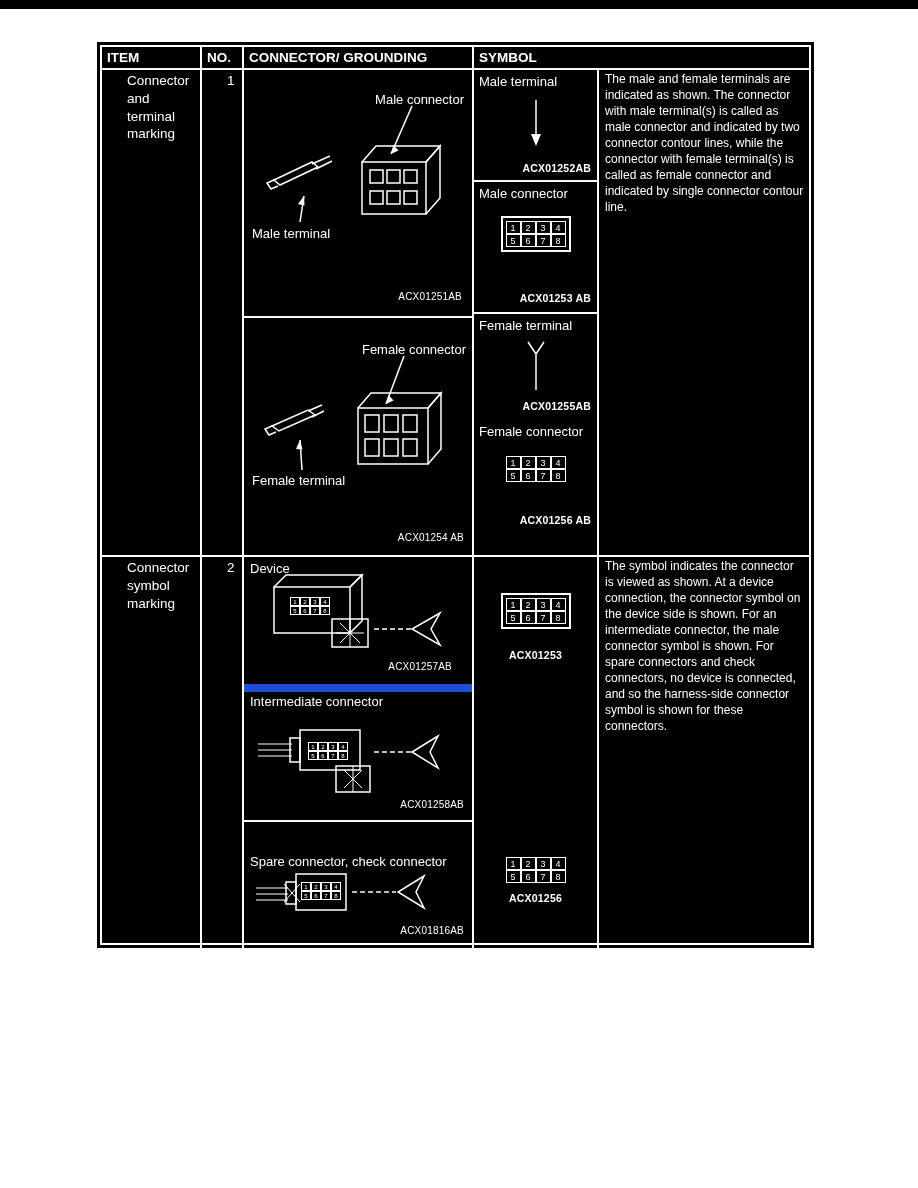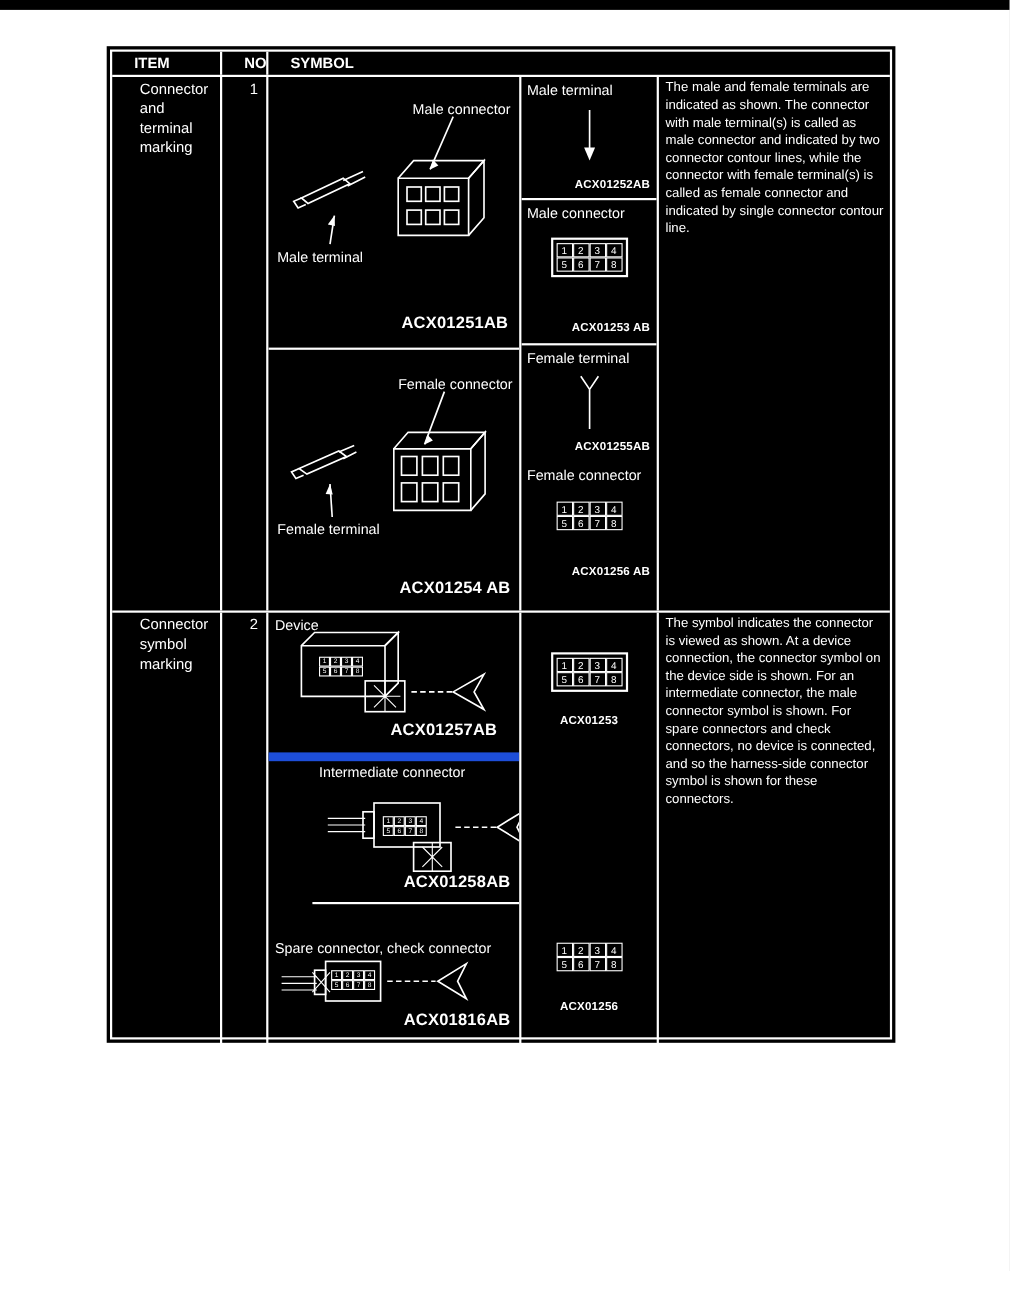--- a/index.html
+++ b/index.html
@@ -19,44 +19,44 @@
     display:grid; grid-template-columns:100px 42px 230px 125px 1fr;
     box-sizing:border-box;
   }
   .hrow { height:24px; border-bottom:2px solid #fff; }
   .row1 { height:487px; border-bottom:2px solid #fff; }
   .row2 { flex:1; }
 
   .cell { border-right:2px solid #fff; box-sizing:border-box; position:relative; overflow:hidden; }
   .cell:last-child { border-right:none; }
 
-  .hcell { font-weight:bold; font-size:13.5px; padding:3px 20px; white-space:nowrap; overflow:hidden; }
+  .hcell { font-weight:bold; font-size:13.5px; padding:3px 5px; white-space:nowrap; overflow:hidden; }
   .item-cell, .no-cell { font-size:13.5px; padding:2px 4px; line-height:1.32;margin-left:21px; }
   .contents-cell { font-size:12px; padding:2px 5px 2px 6px; line-height:1.33; }
 
   .subcell { position:relative; box-sizing:border-box; overflow:hidden; }
   .bb { border-bottom:2px solid #fff; }
 
   
   .fig-sub1 { height:248px; }
   .fig-sub2 { height:237px; }
   .fig-label { position:absolute; font-size:13px; white-space:nowrap; }
-  .fig-code { position:absolute; font-size:15px; font-weight:bold; letter-spacing:.2px; }
+  .fig-code { position:absolute; font-size:10px; font-weight:normal; letter-spacing:.2px; }
   .fig-svg { position:absolute; left:0; top:0; }
 
   
   .s1 { height:112px; border-bottom:2px solid #fff; }
   .s2 { height:132px; border-bottom:2px solid #fff; }
   .s3 { height:237px; }
   .sym-label { position:absolute; left:5px; font-size:13px; white-space:nowrap; }
   .sym-code { position:absolute; font-size:10.5px; font-weight:bold; letter-spacing:.2px; }
 
   
   .d1 { height:135px; border-bottom:8px solid #1d4ed8; }
-  .d2 { height:130px; border-bottom:2px solid #fff;margin-left:40px; }
+  .d2 { height:130px; border-bottom:2px solid #fff; }
   .d3 { height:128px; }
 
   
   .symbol-outer { display:inline-block; border:2px solid #fff; padding:3px; background:#000; }
   .pin-grid { display:grid; grid-template-columns:repeat(4,15px); grid-auto-rows:13px; }
   .pin-cell { border:1px solid #fff; font-size:9px; line-height:12px; text-align:center; color:#fff; box-sizing:border-box; }
   .pin-grid.mini { grid-template-columns:repeat(4,10px); grid-auto-rows:9px; position:absolute; }
   .pin-grid.mini > .pin-cell { font-size:6px; line-height:8px; }
   .centered-x { position:absolute; left:50%; transform:translateX(-50%); }
   .r2-sym { position:relative; }
@@ -66,20 +66,21 @@
 
 <div class="sheet">
   <div class="top-strip"></div>
 
   <div class="doc-table">
     <div class="frame">
 
       <div class="hrow">
         <div class="cell hcell">ITEM</div>
         <div class="cell hcell">NO.</div>
+        <div class="cell hcell">CONNECTOR/ GROUNDING</div>
         <div class="cell hcell">SYMBOL</div>
       </div>
 
       <div class="brow row1">
         <div class="cell item-cell">Connector and terminal marking</div>
         <div class="cell no-cell">1</div>
 
         <div class="cell">
           <div class="subcell fig-sub1 bb">
             <svg class="fig-svg" width="228" height="246" viewBox="0 0 228 246">
@@ -287,21 +288,21 @@
                 <span class="pin-cell">1</span>
                 <span class="pin-cell">2</span>
                 <span class="pin-cell">3</span>
                 <span class="pin-cell">4</span>
                 <span class="pin-cell">5</span>
                 <span class="pin-cell">6</span>
                 <span class="pin-cell">7</span>
                 <span class="pin-cell">8</span>
               </div>
           </div>
-          <div class="sym-code" style="top:352px; left:0; width:100%; text-align:center;">ACX01256</div>
+          <div class="sym-code" style="top:335px; left:0; width:100%; text-align:center;">ACX01256</div>
         </div>
 
         <div class="cell contents-cell">The symbol indicates the connector is viewed as shown. At a device connection, the connector symbol on the device side is shown. For an intermediate connector, the male connector symbol is shown. For spare connectors and check connectors, no device is connected, and so the harness-side connector symbol is shown for these connectors.</div>
       </div>
 
     </div>
   </div>
 </div>
 
 </body></html>

